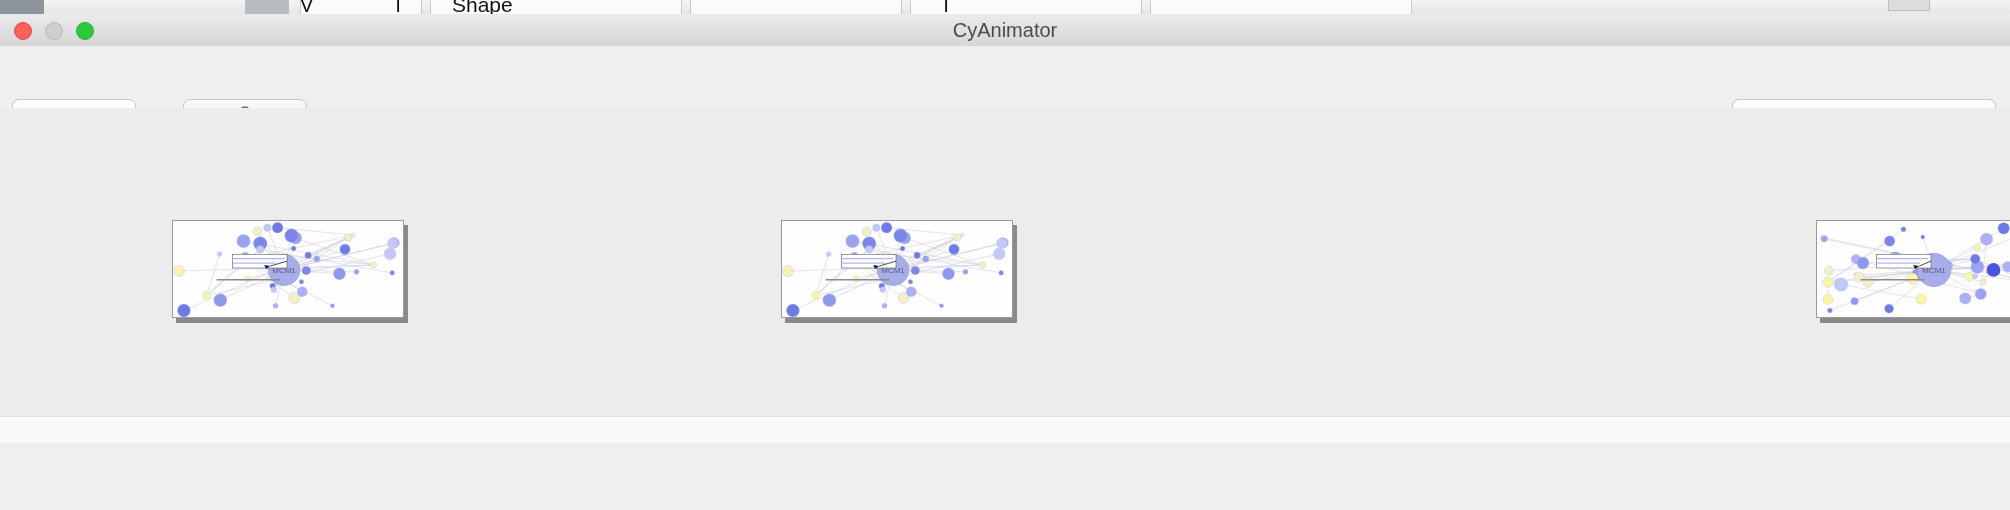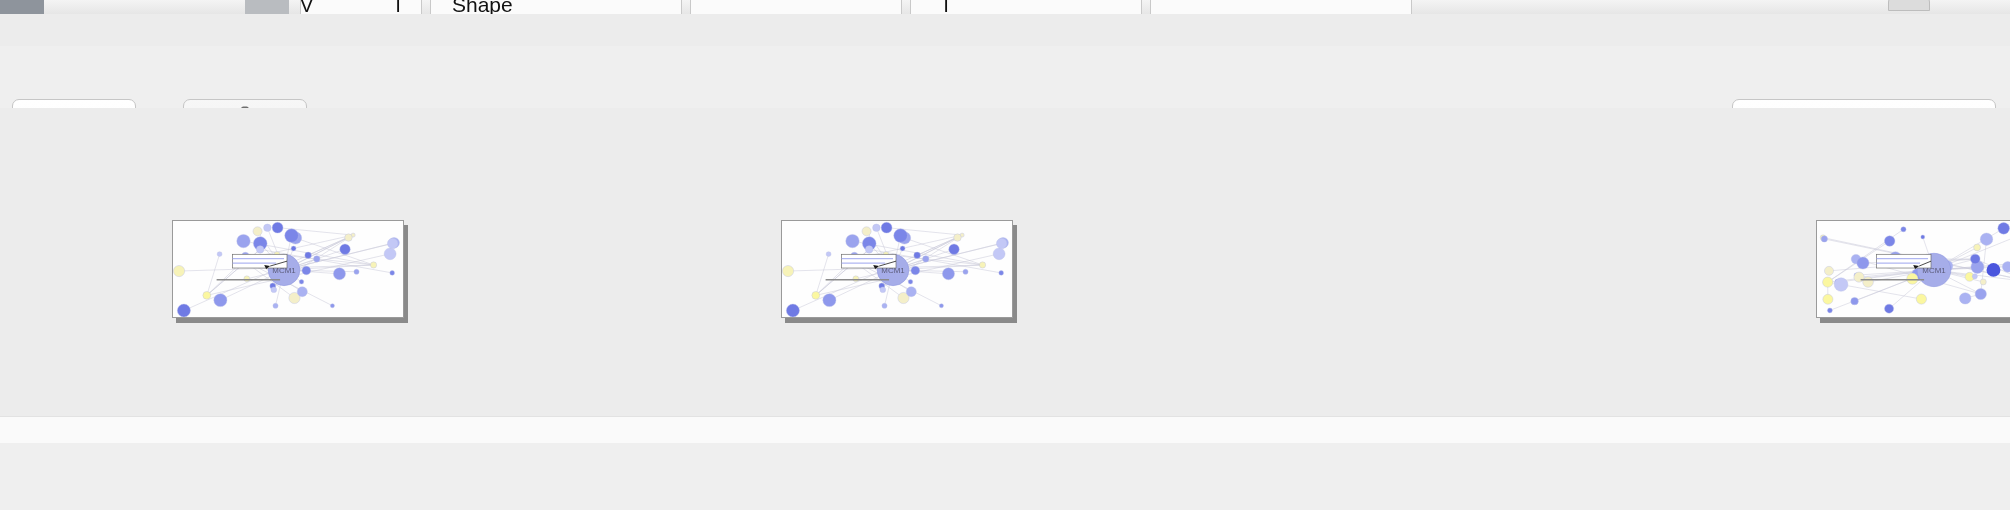--- a/index.html
+++ b/index.html
@@ -94,20 +94,28 @@
     <div class="seg" style="left:690px;width:210px;"></div>
     <div class="seg" style="left:910px;width:230px;"></div>
     <div class="seg" style="left:1150px;width:260px;"></div>
     <div class="glyph" style="left:300px;">V</div>
     <div class="glyph" style="left:392px;">T</div>
     <div class="glyph" style="left:940px;">T</div>
     <div class="shape-txt">Shape</div>
     <div class="rhand"></div>
   </div>
 
+  <div class="titlebar">
+    <div class="traffic">
+      <div class="light red"></div>
+      <div class="light yellow"></div>
+      <div class="light green"></div>
+    </div>
+    <div class="win-title">CyAnimator</div>
+  </div>
 
   <div class="toolbar">
     <div class="btn white" id="add-frame-btn">
       <span class="plus">+</span>
     </div>
     <div class="btn grey" id="delete-frame-btn">
       <svg class="trash-svg" viewBox="0 0 22 27">
         <path d="M2 6 h18 l-1.6 19 a2 2 0 0 1 -2 2 h-10.8 a2 2 0 0 1 -2 -2 z" fill="none" stroke="#6e6e6e" stroke-width="1.8"></path>
         <path d="M0.8 5 h20.4" stroke="#6e6e6e" stroke-width="2" fill="none"></path>
         <path d="M8 5 v-2.2 a1.4 1.4 0 0 1 1.4 -1.4 h3.2 a1.4 1.4 0 0 1 1.4 1.4 v2.2" fill="none" stroke="#6e6e6e" stroke-width="1.8"></path>

